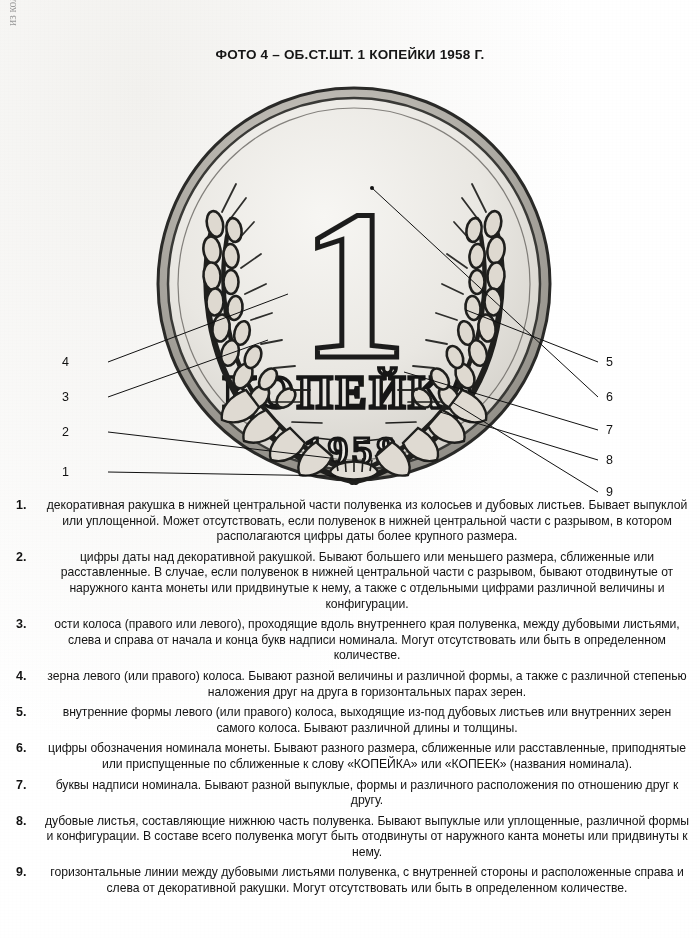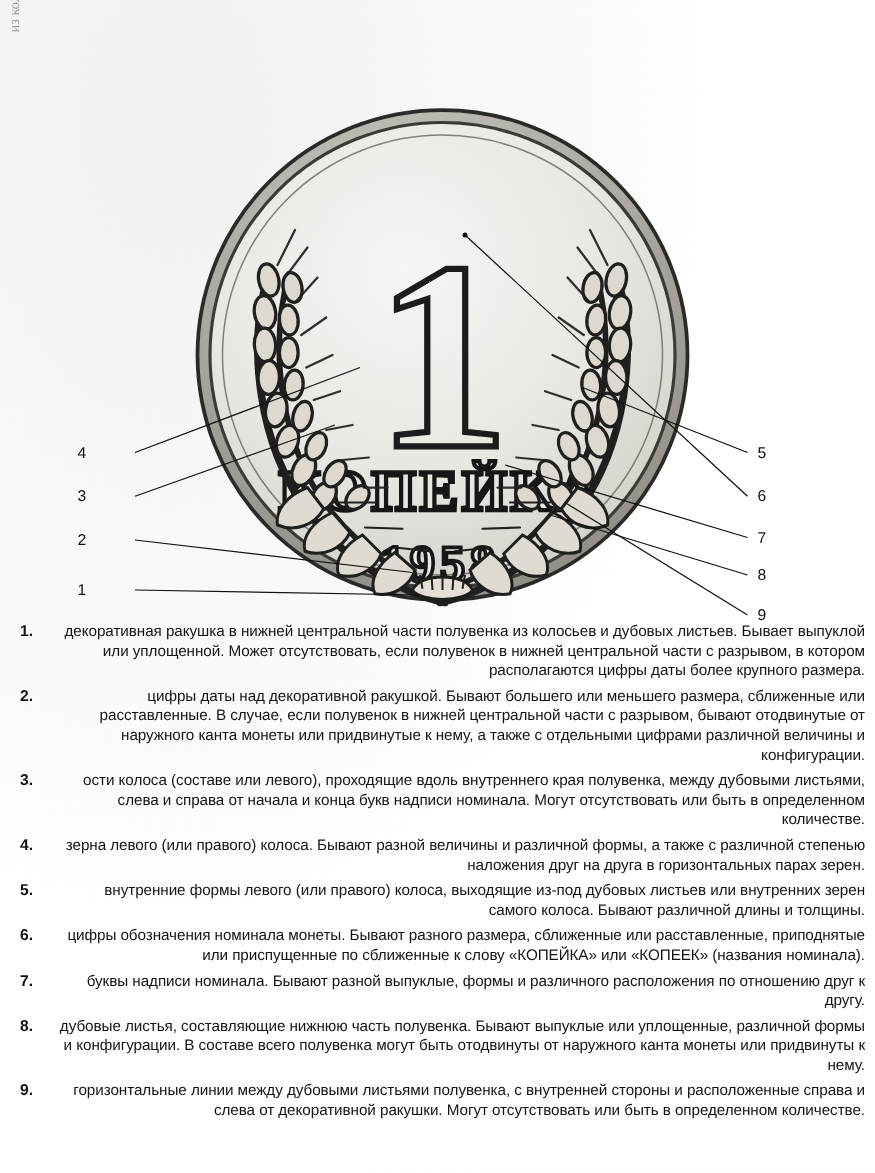--- a/index.html
+++ b/index.html
@@ -96,34 +96,35 @@
     font-weight: bold;
     color: #121212;
     font-family: "Liberation Sans", sans-serif;
     line-height: 15.5px;
   }
   .legend-text {
     flex: 1 1 auto;
     font-size: 12.2px;
     line-height: 15.6px;
     color: #141414;
-    text-align: right;
+    text-align: center;
     font-family: "Liberation Sans", sans-serif;
     letter-spacing: -0.05px;
   }
 </style>
 </head>
 <body>
 
 <div class="page">
 
   <div class="paper-grain"></div>
 
   <div class="margin-note-inner">из коллекции автора</div>
 
+  <div class="figure-title">ФОТО 4 – ОБ.СТ.ШТ. 1 КОПЕЙКИ 1958 Г.</div>
 
   <div class="coin-area">
     <svg class="coin-svg" width="700" height="425" viewBox="0 0 700 425" xmlns="http://www.w3.org/2000/svg">
       <defs>
         <radialGradient id="coinFace" cx="42%" cy="32%" r="78%">
           <stop offset="0%" stop-color="#f7f6f3"></stop>
           <stop offset="55%" stop-color="#e9e7e2"></stop>
           <stop offset="100%" stop-color="#cfccc5"></stop>
         </radialGradient>
         <radialGradient id="coinRim" cx="45%" cy="30%" r="75%">
@@ -296,21 +297,21 @@
     <div class="legend-item">
       <div class="legend-num">1.</div>
       <div class="legend-text">декоративная ракушка в нижней центральной части полувенка из колосьев и дубовых листьев. Бывает выпуклой или уплощенной. Может отсутствовать, если полувенок в нижней центральной части с разрывом, в котором располагаются цифры даты более крупного размера.</div>
     </div>
     <div class="legend-item">
       <div class="legend-num">2.</div>
       <div class="legend-text">цифры даты над декоративной ракушкой. Бывают большего или меньшего размера, сближенные или расставленные. В случае, если полувенок в нижней центральной части с разрывом, бывают отодвинутые от наружного канта монеты или придвинутые к нему, а также с отдельными цифрами различной величины и конфигурации.</div>
     </div>
     <div class="legend-item">
       <div class="legend-num">3.</div>
-      <div class="legend-text">ости колоса (составе или левого), проходящие вдоль внутреннего края полувенка, между дубовыми листьями, слева и справа от начала и конца букв надписи номинала. Могут отсутствовать или быть в определенном количестве.</div>
+      <div class="legend-text">ости колоса (правого или левого), проходящие вдоль внутреннего края полувенка, между дубовыми листьями, слева и справа от начала и конца букв надписи номинала. Могут отсутствовать или быть в определенном количестве.</div>
     </div>
     <div class="legend-item">
       <div class="legend-num">4.</div>
       <div class="legend-text">зерна левого (или правого) колоса. Бывают разной величины и различной формы, а также с различной степенью наложения друг на друга в горизонтальных парах зерен.</div>
     </div>
     <div class="legend-item">
       <div class="legend-num">5.</div>
       <div class="legend-text">внутренние формы левого (или правого) колоса, выходящие из-под дубовых листьев или внутренних зерен самого колоса. Бывают различной длины и толщины.</div>
     </div>
     <div class="legend-item">

